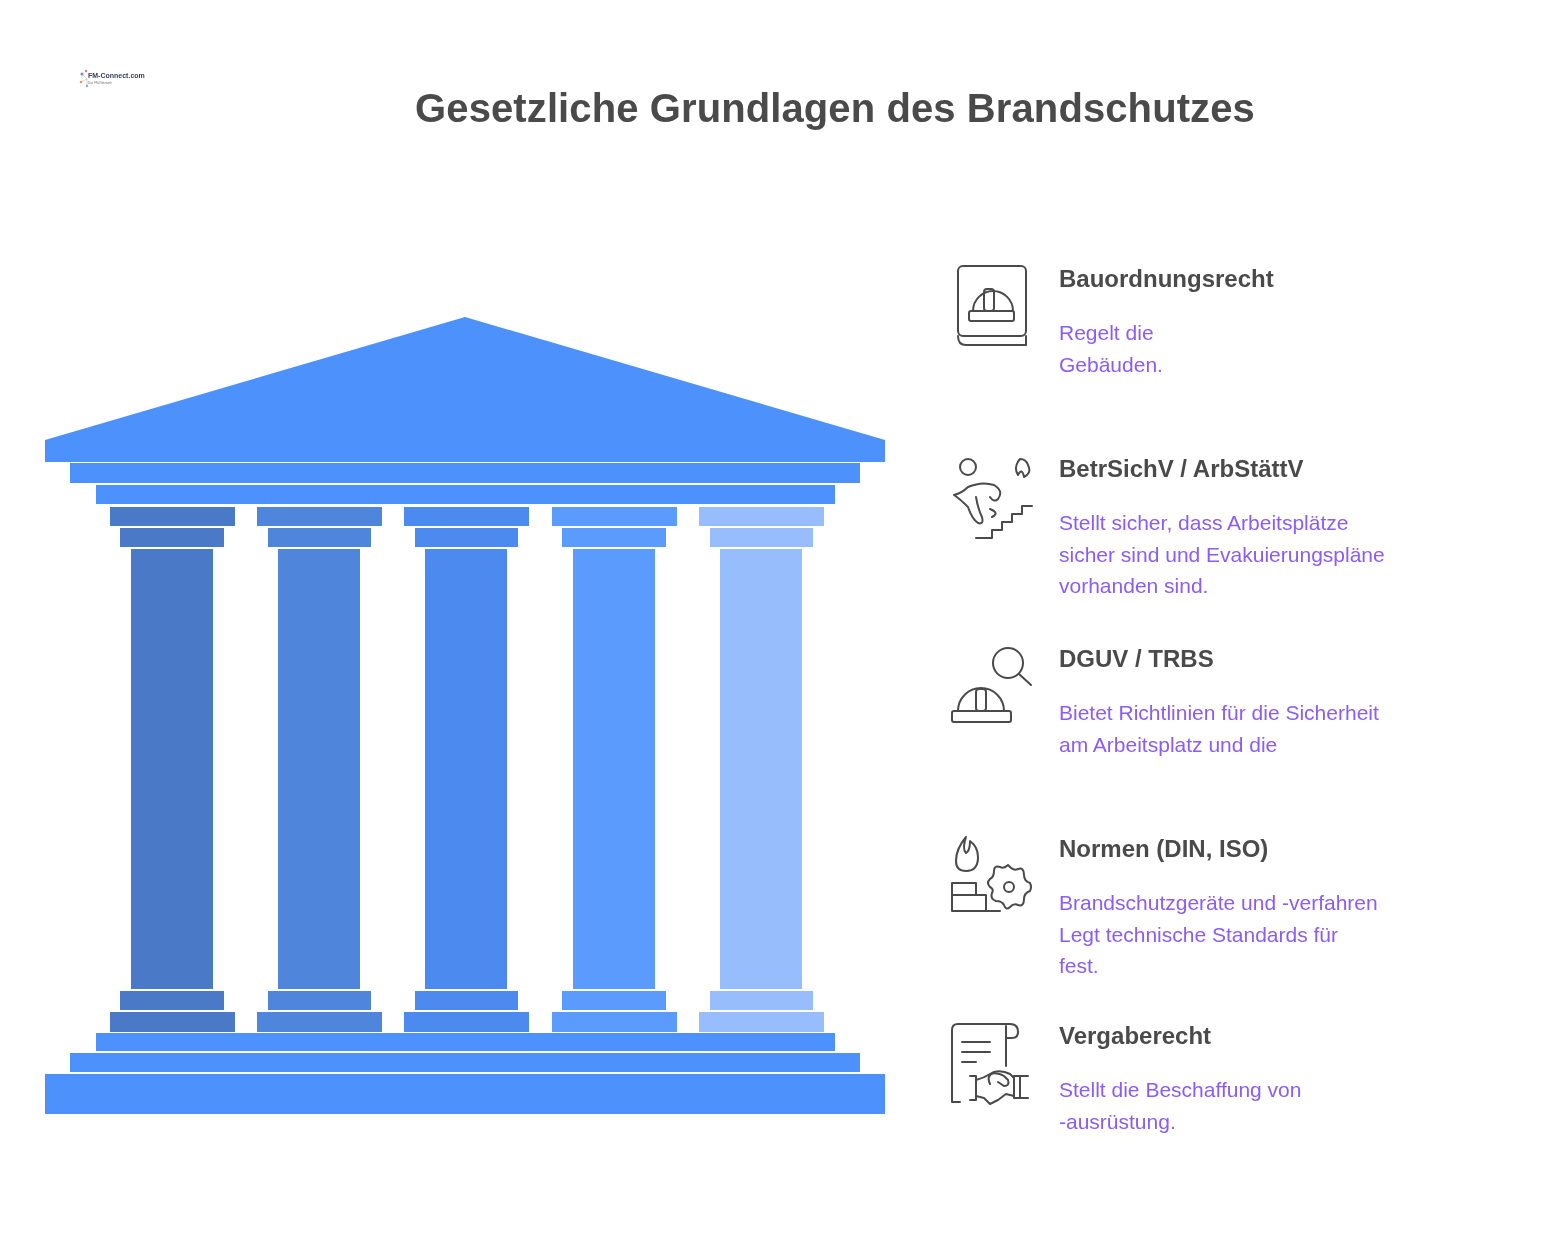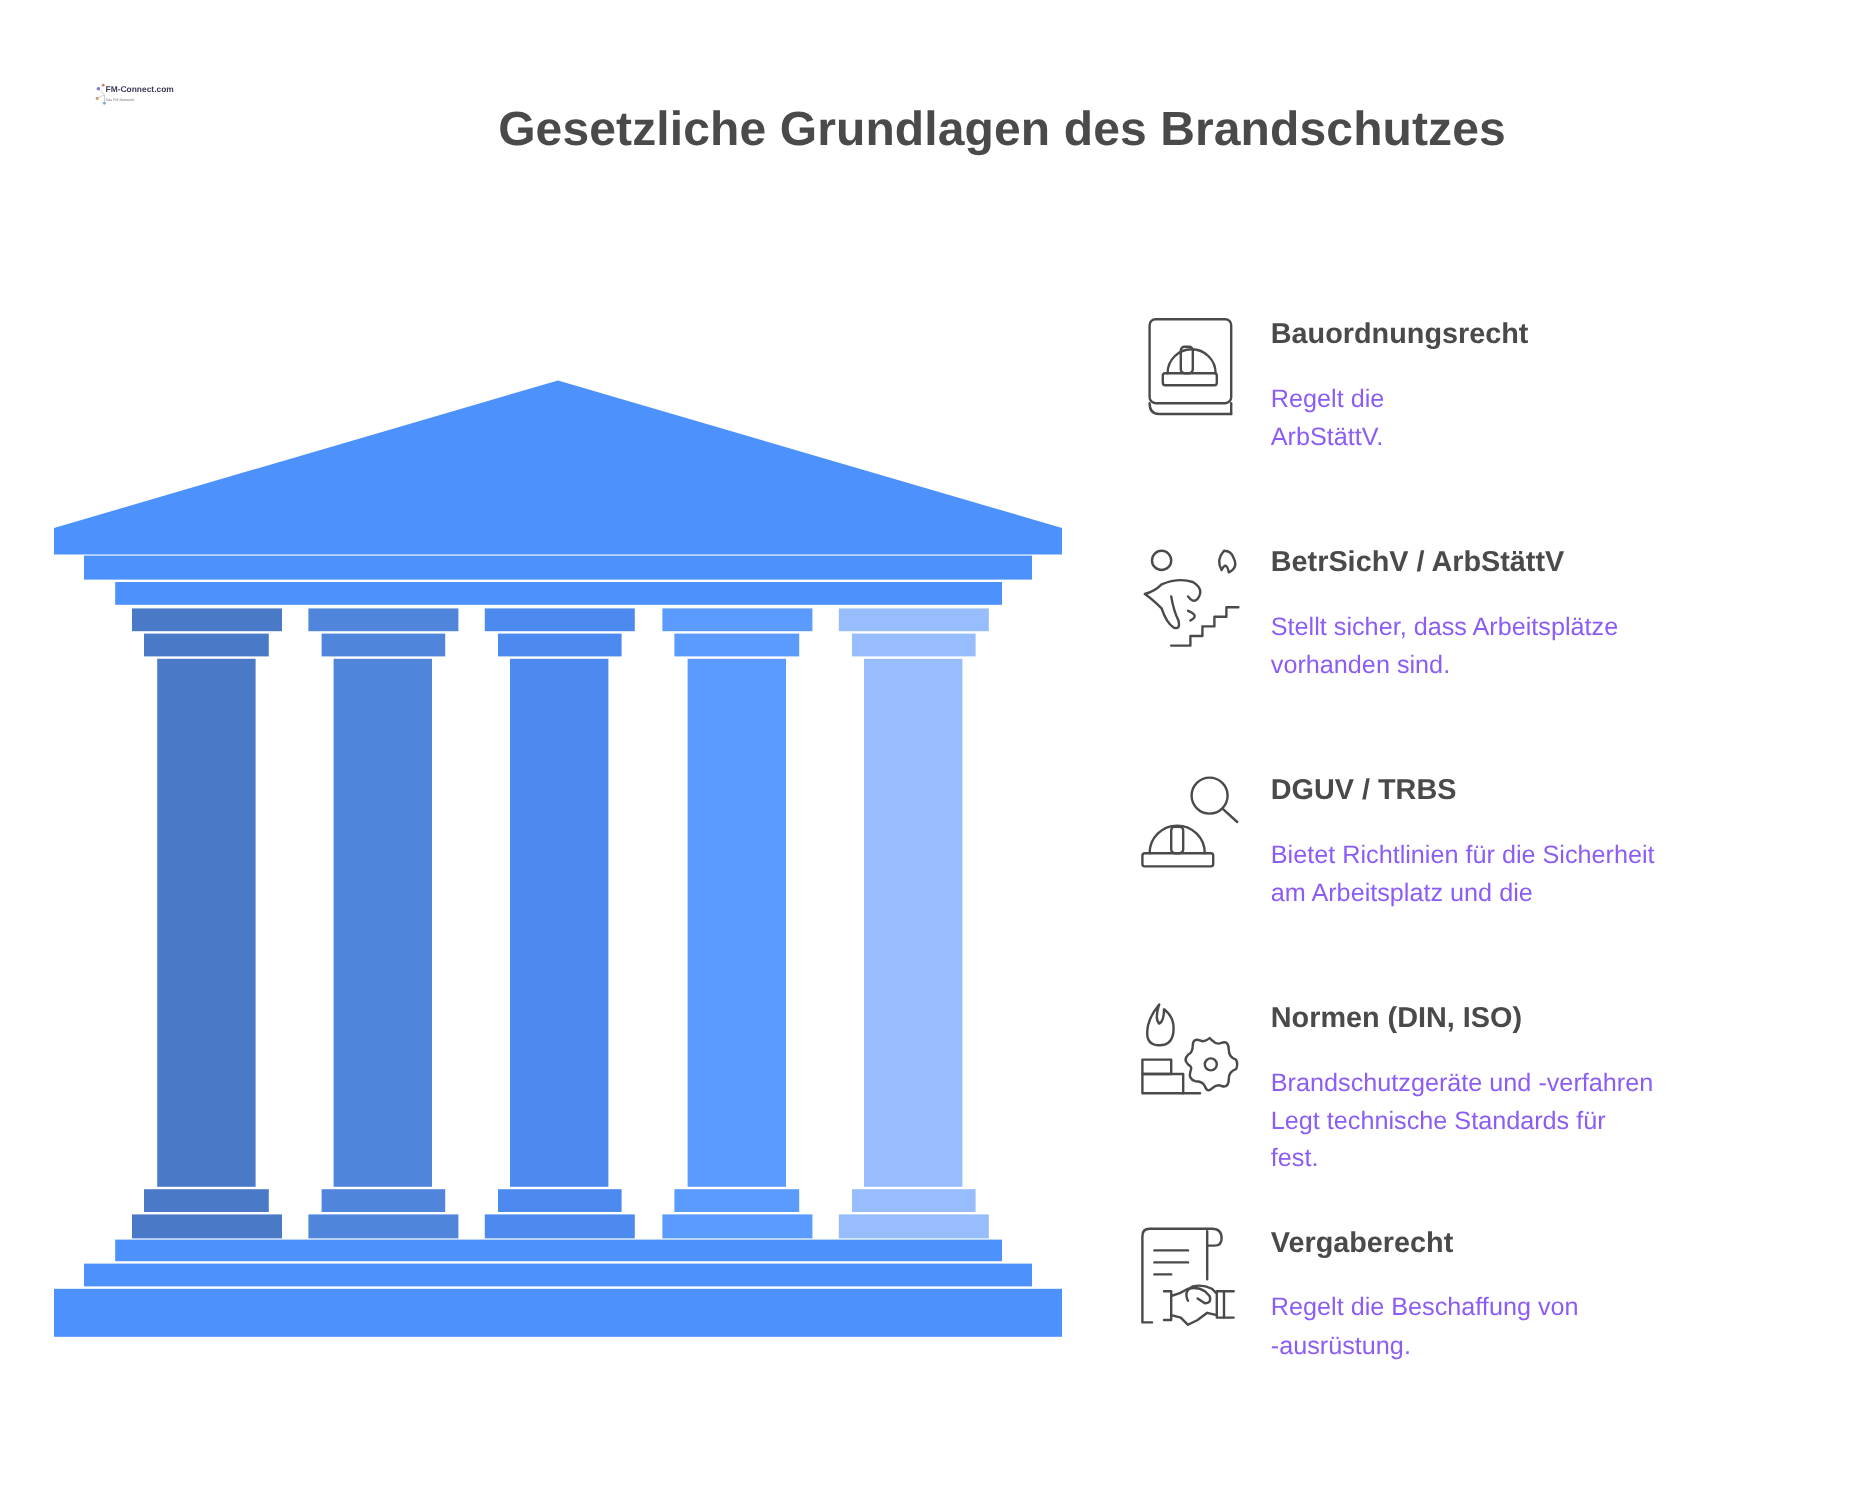--- a/index.html
+++ b/index.html
@@ -88,35 +88,36 @@
     <rect x="10" y="1" width="68" height="70" rx="5"></rect>
     <path d="M10 71 Q10 80 18 80 L78 80"></path>
     <line x1="78" y1="71" x2="78" y2="80"></line>
     <path d="M25 46 A20 20 0 0 1 65 46"></path>
     <rect x="36" y="24" width="10" height="22" rx="3"></rect>
     <rect x="21" y="46" width="45" height="10" rx="2"></rect>
   </svg>
   <div class="head">Bauordnungsrecht</div>
   <div class="desc">
     <div>Regelt die</div>
-    <div>ArbStättV.</div>
+    <div>Gebäuden.</div>
   </div>
 </div>
 
 <div class="item" style="top:455px">
   <svg class="icon" viewBox="0 0 88 88" fill="none" stroke="#4a4a4a" stroke-width="2" stroke-linecap="round" stroke-linejoin="round">
     <circle cx="20" cy="12" r="8"></circle>
     <path d="M72 4 Q65 12 70 20 Q74 12 76 22 Q84 18 80 10 Q78 4 72 4 Z"></path>
     <path d="M6 40 Q14 38 20 32 Q34 26 46 30 Q56 36 50 44 Q46 48 42 42 M28 42 Q30 54 34 62 Q36 70 30 68 Q24 64 20 52 Q12 44 6 40"></path>
     <path d="M42 54 Q52 58 44 62"></path>
     <path d="M28 83 L44 83 L44 75 L54 75 L54 67 L64 67 L64 59 L74 59 L74 51 L84 51"></path>
   </svg>
   <div class="head">BetrSichV / ArbStättV</div>
   <div class="desc">
     <div>Stellt sicher, dass Arbeitsplätze</div>
+    <div>sicher sind und Evakuierungspläne</div>
     <div>vorhanden sind.</div>
   </div>
 </div>
 
 <div class="item" style="top:645px">
   <svg class="icon" viewBox="0 0 88 88" fill="none" stroke="#4a4a4a" stroke-width="2" stroke-linecap="round" stroke-linejoin="round">
     <circle cx="60" cy="18" r="15"></circle>
     <line x1="71" y1="29" x2="83" y2="40"></line>
     <path d="M10 66 A23 23 0 0 1 56 66"></path>
     <rect x="28" y="44" width="10" height="22" rx="3"></rect>
@@ -152,16 +153,16 @@
     <line x1="14" y1="20" x2="42" y2="20"></line>
     <line x1="14" y1="30" x2="42" y2="30"></line>
     <line x1="14" y1="40" x2="28" y2="40"></line>
     <path d="M22 54 L28 54 L28 78 L22 78 M28 58 Q36 56 42 52 Q50 50 56 54 L60 58 Q62 64 56 64 L50 60 M28 74 L36 76 L42 82 L50 78 L58 72 L66 74"></path>
     <path d="M42 62 Q38 54 46 50 Q54 48 62 52 L66 56 M66 54 L72 54 L72 76 L66 76 M66 54 L66 76"></path>
     <line x1="72" y1="54" x2="80" y2="54"></line>
     <line x1="72" y1="76" x2="80" y2="76"></line>
   </svg>
   <div class="head">Vergaberecht</div>
   <div class="desc">
-    <div>Regelt die Beschaffung von</div>
+    <div>Stellt die Beschaffung von</div>
     <div>-ausrüstung.</div>
   </div>
 </div>
 
 </body></html>

